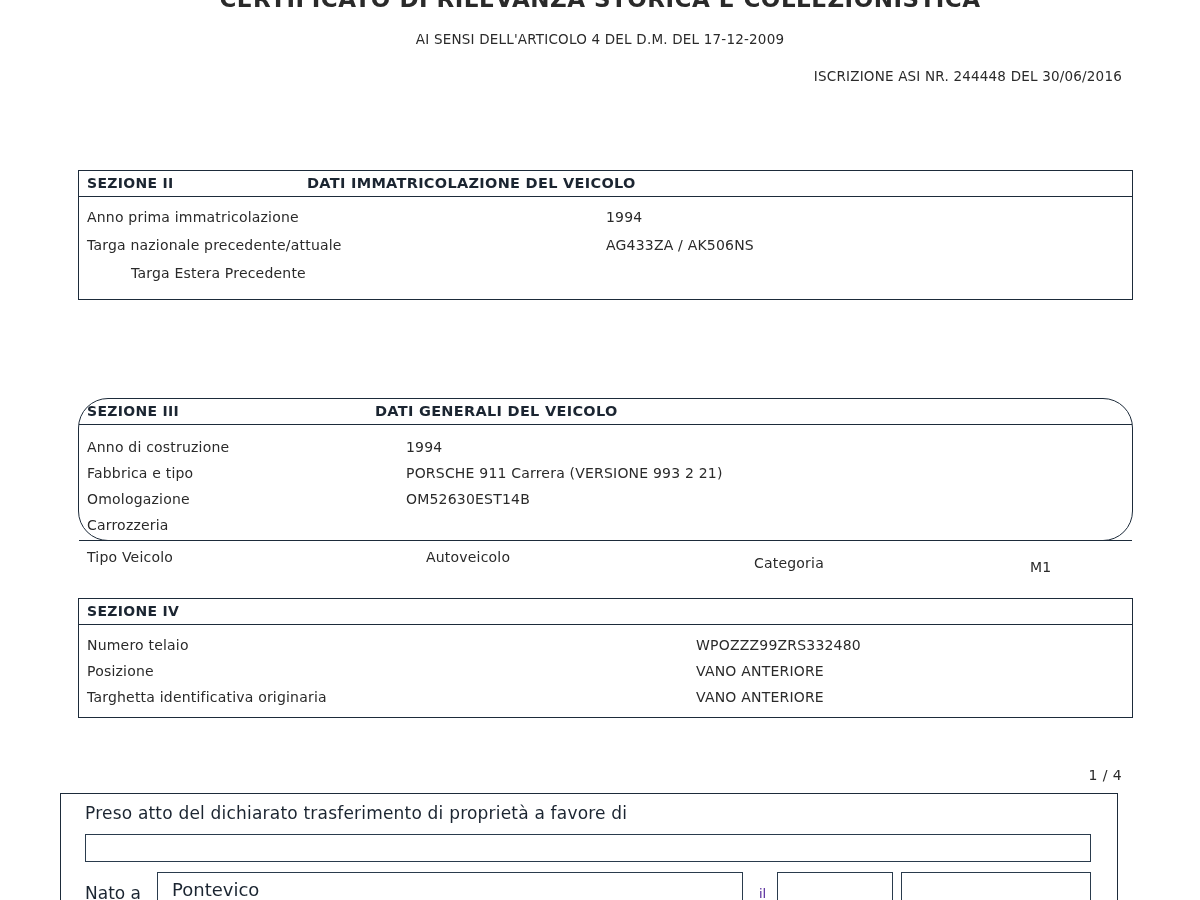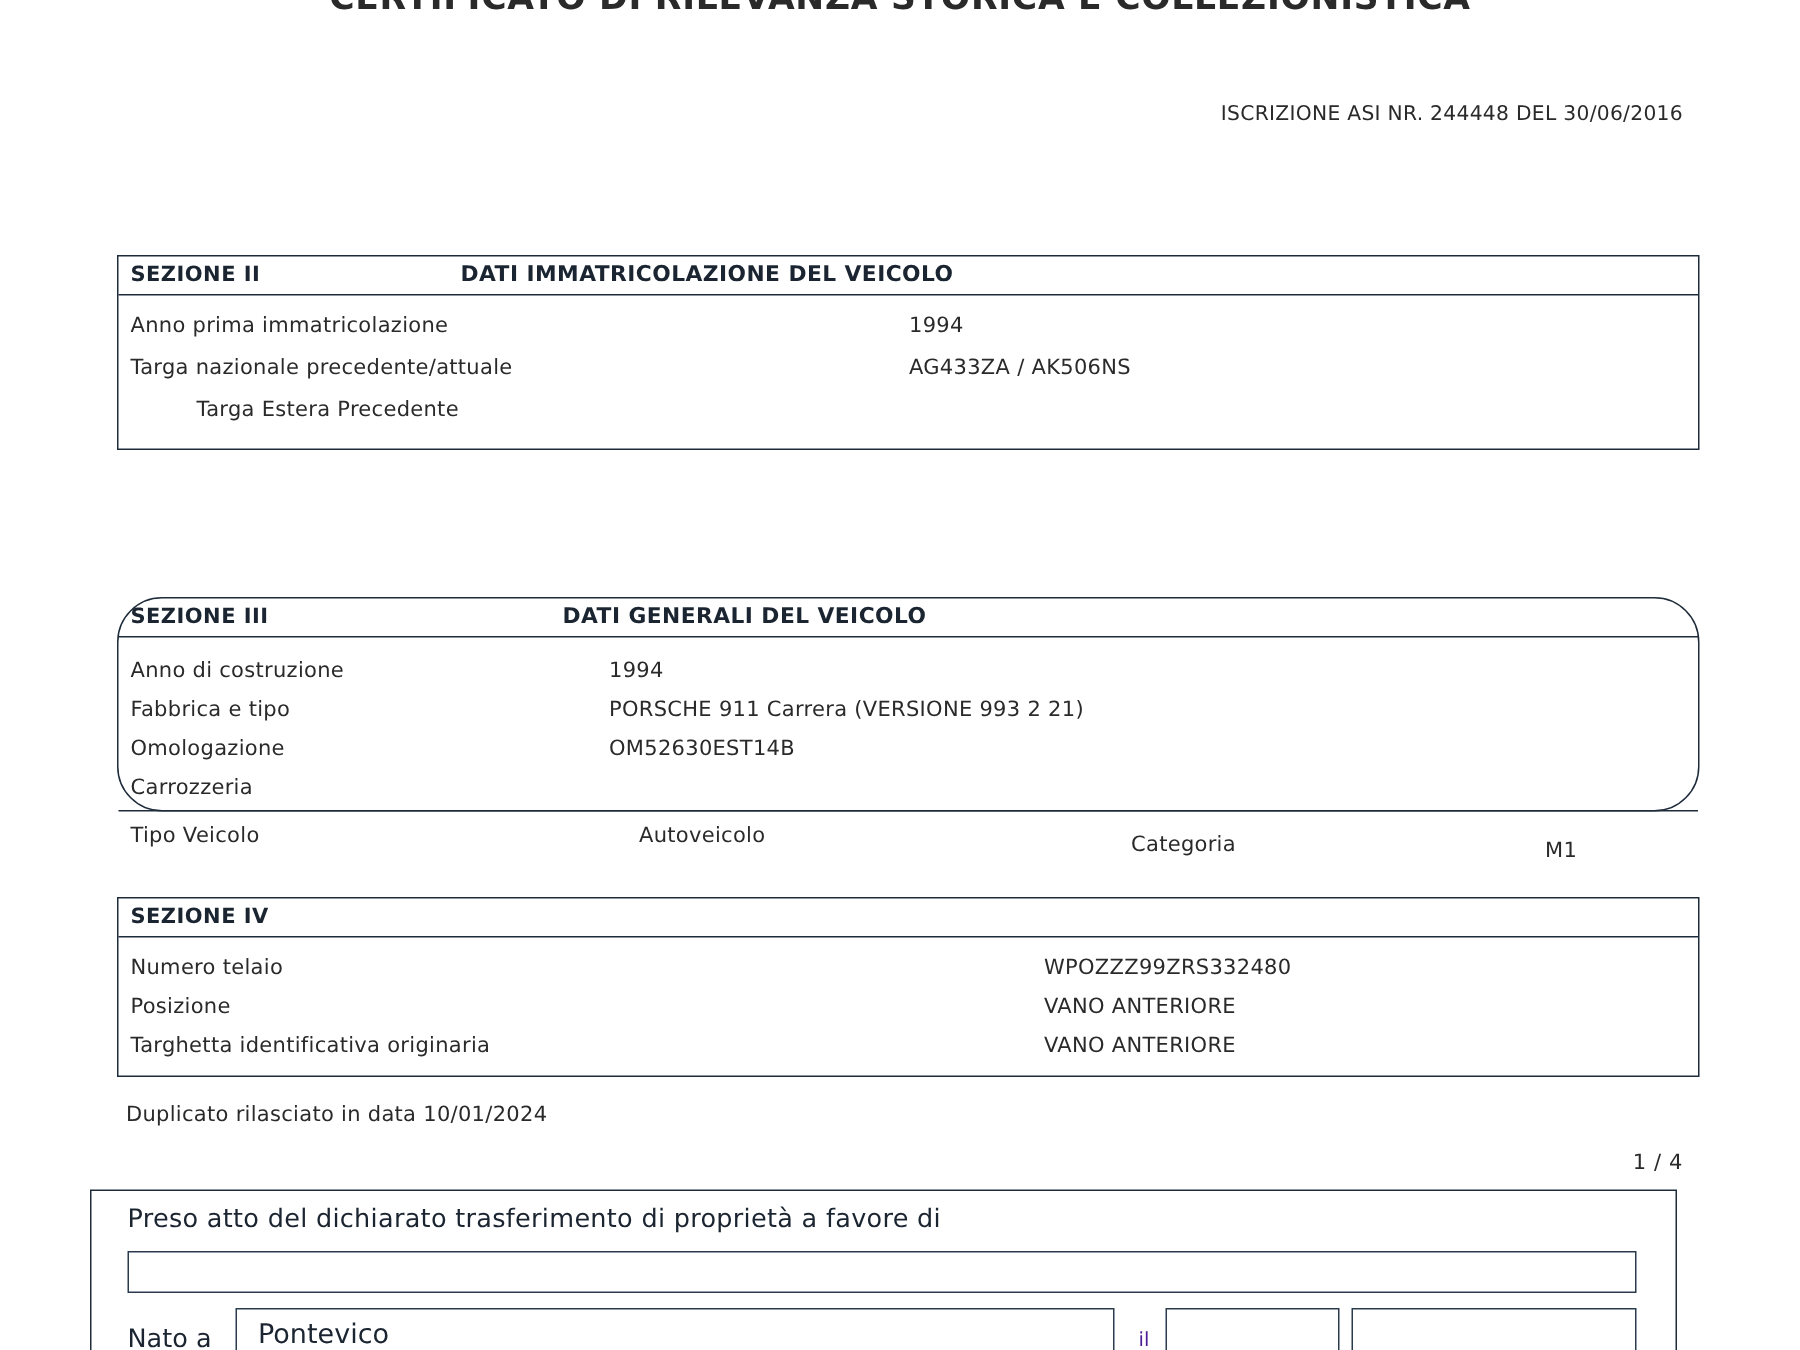--- a/index.html
+++ b/index.html
@@ -227,20 +227,21 @@
     width: 190px;
     height: 36px;
   }
 </style>
 </head>
 <body>
 
 <div class="page">
 
   <div class="doc-title">CERTIFICATO DI RILEVANZA STORICA E COLLEZIONISTICA</div>
+  <div class="doc-subtitle">AI SENSI DELL'ARTICOLO 4 DEL D.M. DEL 17-12-2009</div>
   <div class="doc-registration">ISCRIZIONE ASI NR. 244448 DEL 30/06/2016</div>
 
   <div class="section" id="section-2">
     <div class="section-head">
       <span class="sec-label">SEZIONE II</span>
       <span class="sec-title">DATI IMMATRICOLAZIONE DEL VEICOLO</span>
     </div>
     <div>
       <span class="row-label" style="left:8px; top:38px;">Anno prima immatricolazione</span>
       <span class="row-value" style="left:527px; top:38px;">1994</span>
@@ -289,21 +290,20 @@
       <span class="row-value" style="left:617px; top:38px;">WPOZZZ99ZRS332480</span>
 
       <span class="row-label" style="left:8px; top:64px;">Posizione</span>
       <span class="row-value" style="left:617px; top:64px;">VANO ANTERIORE</span>
 
       <span class="row-label" style="left:8px; top:90px;">Targhetta identificativa originaria</span>
       <span class="row-value" style="left:617px; top:90px;">VANO ANTERIORE</span>
     </div>
   </div>
 
-  <div class="duplicate-note">Duplicato rilasciato in data 10/01/2024</div>
   <div class="page-number">1 / 4</div>
 
   <div id="transfer-box">
     <div class="transfer-title">Preso atto del dichiarato trasferimento di proprietà a favore di</div>
     <div class="field-box" id="transfer-name-field"></div>
     <span class="transfer-label">Nato a</span>
     <div class="field-box" id="birthplace-field">
       <span id="birthplace-value">Pontevico</span>
     </div>
     <span class="il-label">il</span>

